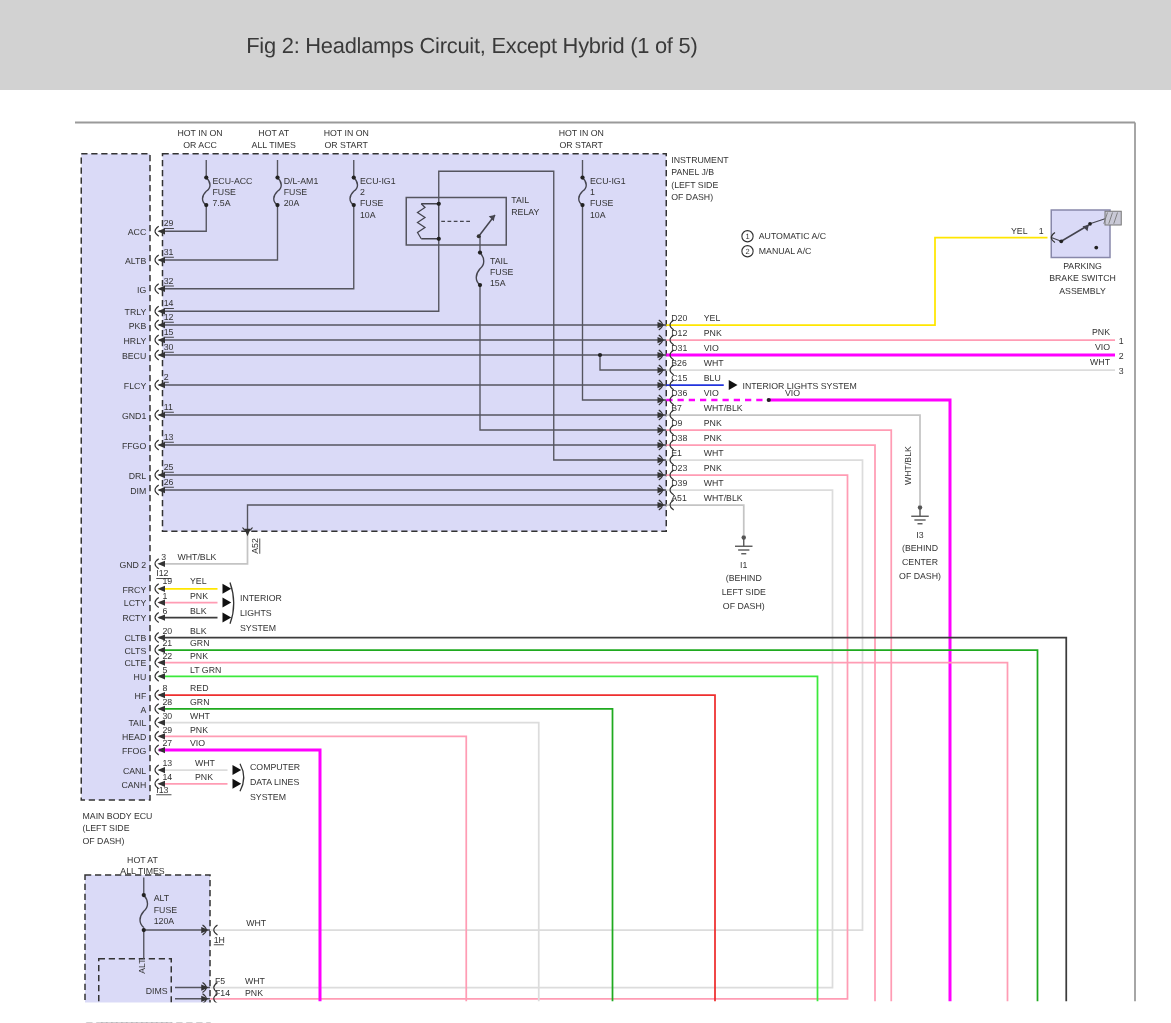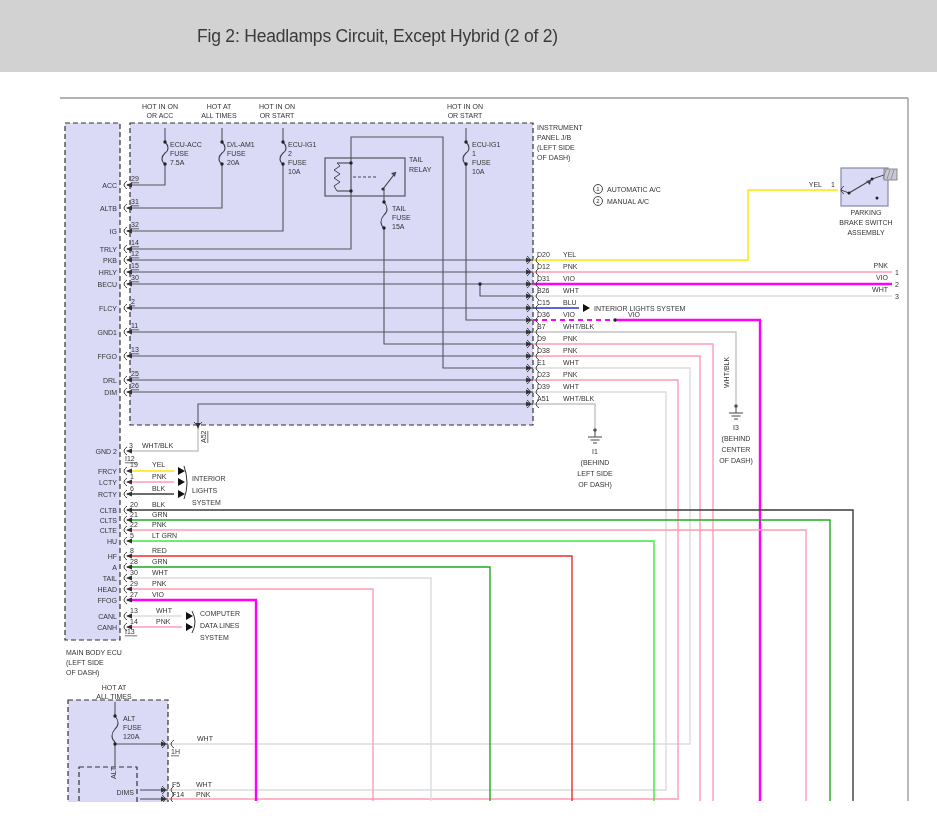--- a/index.html
+++ b/index.html
@@ -6,21 +6,21 @@
   body{width:937px;height:818px;font-family:"Liberation Sans","DejaVu Sans",sans-serif;overflow:hidden;}
   .titlebar{width:937px;height:72px;background:#d2d2d2;display:flex;align-items:center;box-sizing:border-box;padding-left:197px;}
   .titlebar .title{font-size:17.5px;color:#3a3a3a;letter-spacing:-0.2px;}
   .stage{position:relative;width:937px;height:746px;background:#ffffff;}
   svg text{font-family:"Liberation Sans","DejaVu Sans",sans-serif;}
 </style>
 </head>
 <body>
 
 <div class="titlebar">
-  <span class="title">Fig 2: Headlamps Circuit, Except Hybrid (2 of 2)</span>
+  <span class="title">Fig 2: Headlamps Circuit, Except Hybrid (1 of 5)</span>
 </div>
 <div class="stage"><svg width="937" height="746" viewBox="0 72 937 746">
       <line x1="60" y1="98" x2="908" y2="98" stroke="#9a9a9a" stroke-width="1.6"></line>
       <line x1="908" y1="98" x2="908" y2="801" stroke="#9a9a9a" stroke-width="1.4"></line>
       <rect x="65" y="123" width="55" height="517" fill="#dadaf7" stroke="#333333" stroke-width="1.2" stroke-dasharray="5 3"></rect>
       <rect x="130" y="123" width="403" height="302" fill="#dadaf7" stroke="#333333" stroke-width="1.2" stroke-dasharray="5 3"></rect>
       <rect x="68" y="700" width="100" height="118" fill="#dadaf7" stroke="#333333" stroke-width="1.2" stroke-dasharray="5 3"></rect>
       <rect x="79" y="767" width="58" height="51" fill="#dadaf7" stroke="#333333" stroke-width="1.2" stroke-dasharray="5 3"></rect>
       <rect x="325" y="158" width="80" height="38" fill="#dadaf7" stroke="#55555f" stroke-width="1.2"></rect>
       <rect x="841" y="168" width="47" height="38" fill="#dadaf7" stroke="#8888aa" stroke-width="1.2"></rect>

